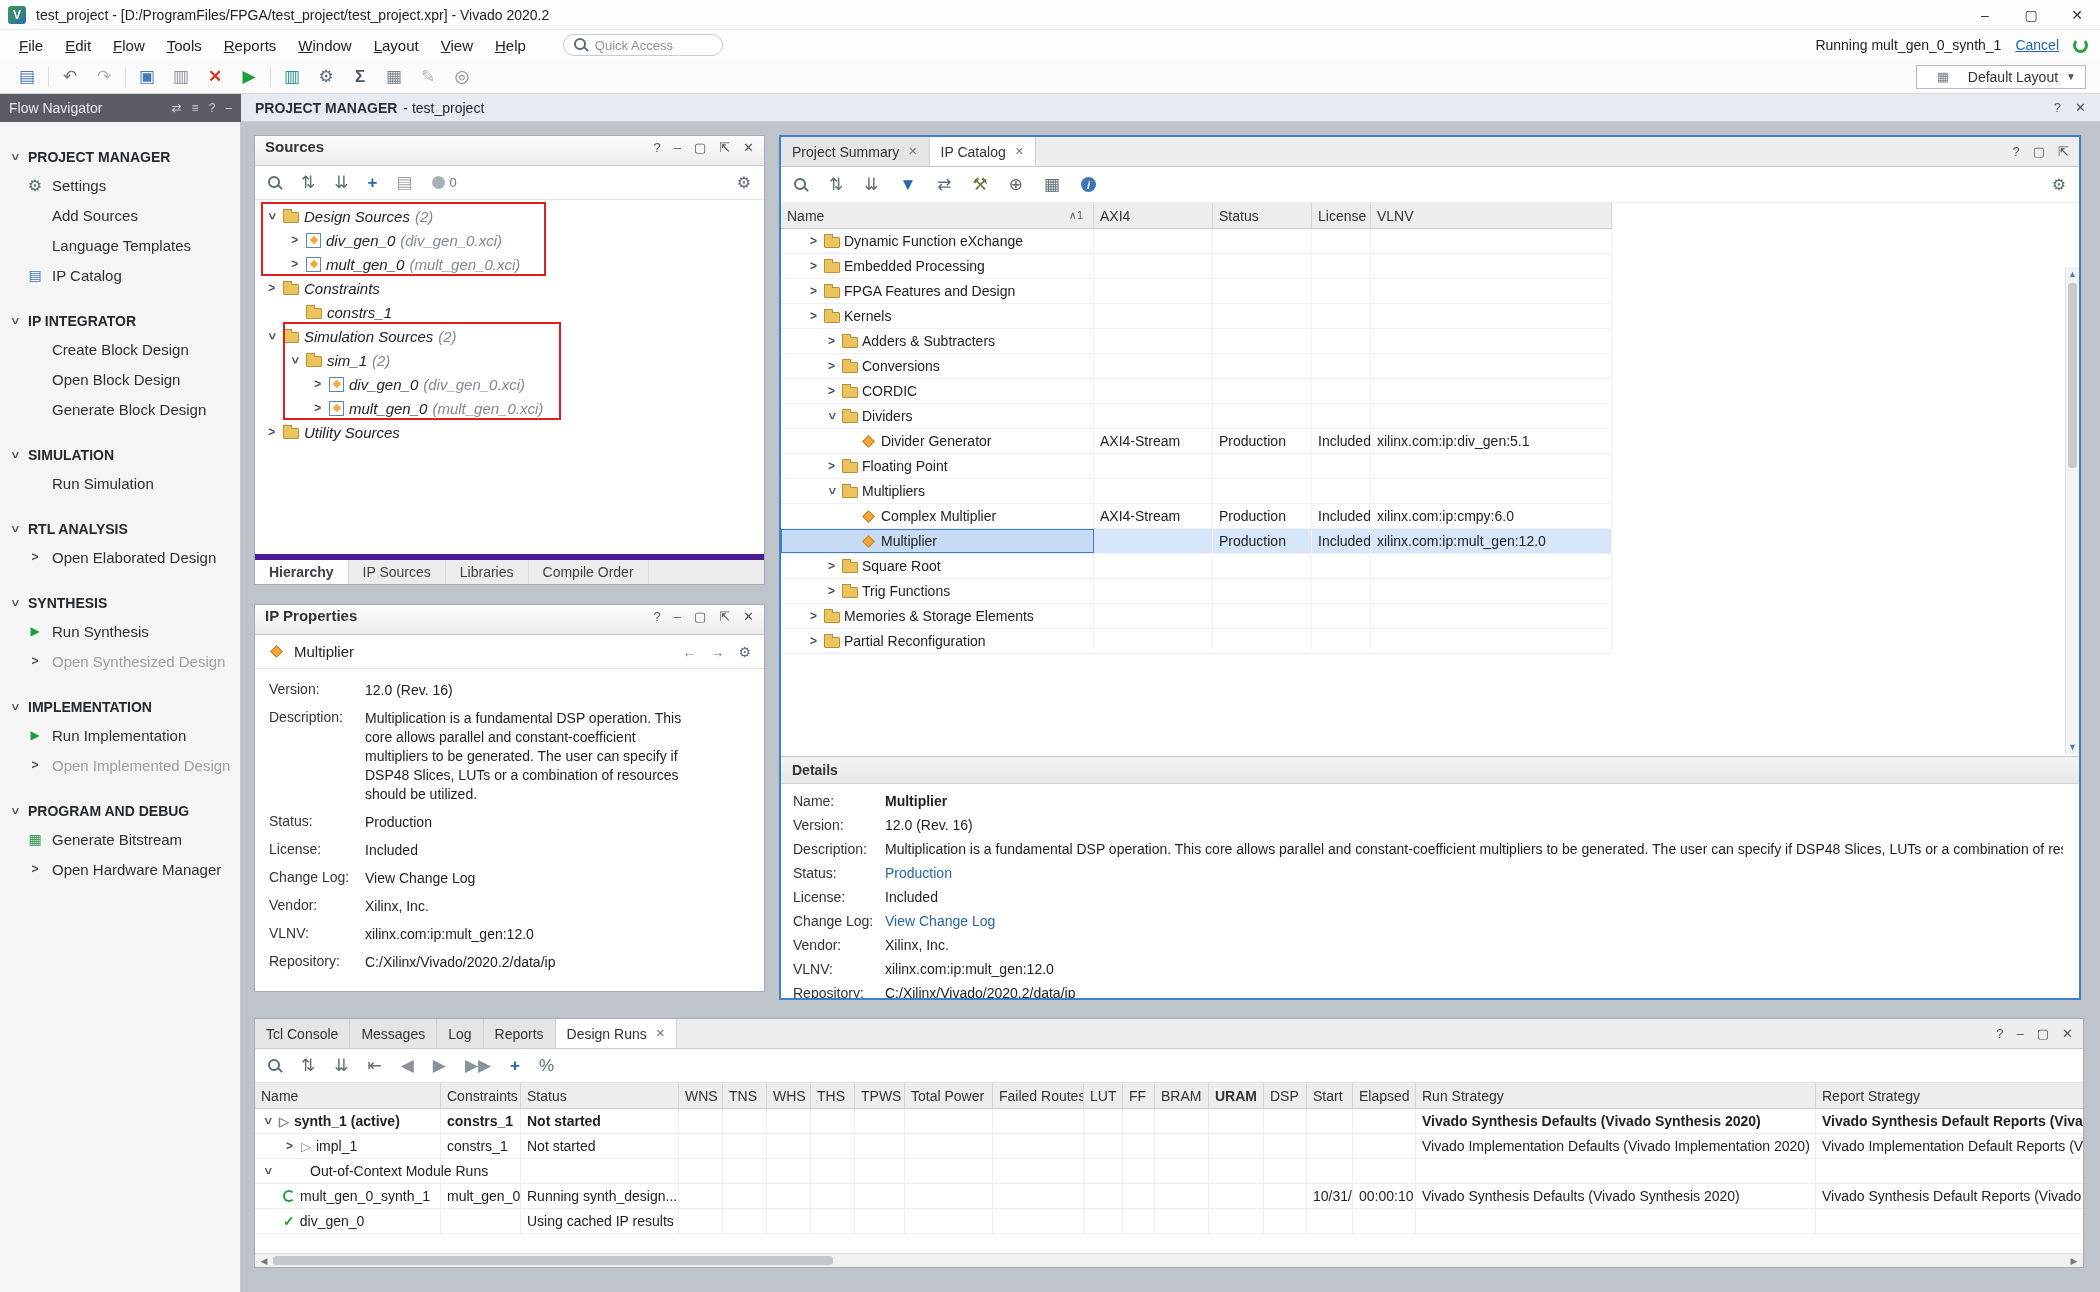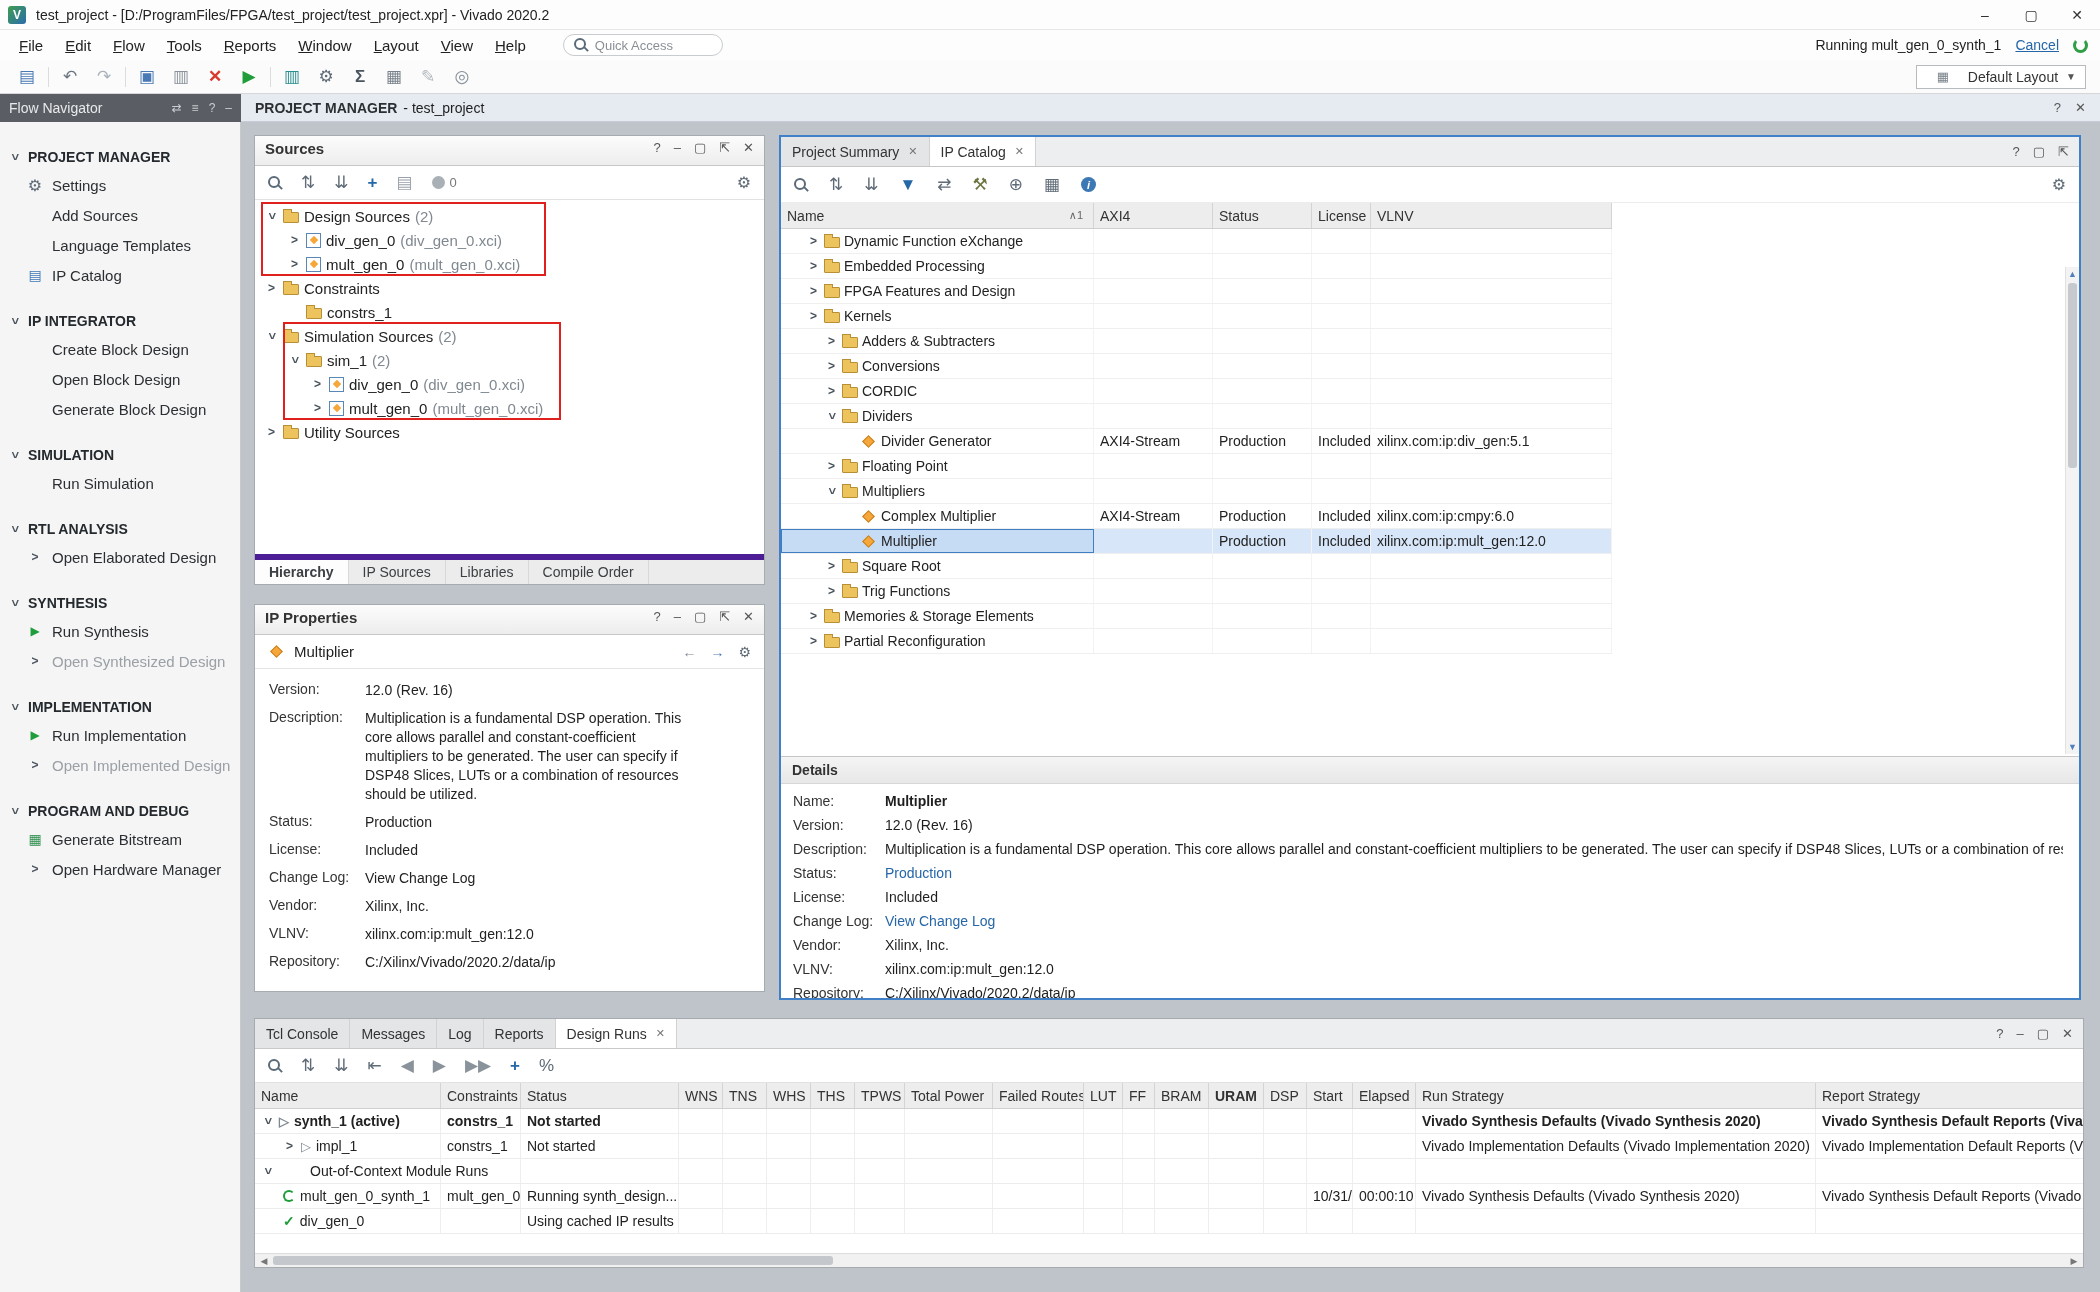--- a/index.html
+++ b/index.html
@@ -49,21 +49,21 @@
   .fn-item.dim { color:#9aa0a6; }
   .fn-ic { width:18px; text-align:center; font-size:14px; flex-shrink:0; }
   .c-gear { color:#5f6b76; font-size:16px; }
   .c-play { color:#1f9d3a; font-size:12px; }
   .c-chev { color:#4a5560; font-size:12px; font-weight:bold; }
   .c-cat { color:#3c78b4; }
   .c-bit { color:#2f8f4e; }
 
   
   .panel { position:absolute; background:#fff; border:1px solid #a6abb0; }
-  .p-hdr { height:30px; background:linear-gradient(#fcfcfc,#ededed); border-bottom:1px solid #c6c6c6; display:flex; align-items:flex-start; padding:4px 10px; }
+  .p-hdr { height:30px; background:linear-gradient(#fcfcfc,#ededed); border-bottom:1px solid #c6c6c6; display:flex; align-items:flex-end; padding:10px 10px; }
   .p-hdr .t { font-weight:bold; font-size:15px; color:#333; }
   .hdr-ics { margin-left:auto; display:flex; gap:13px; color:#555; font-size:13px; align-items:center; }
   .p-toolbar { height:34px; display:flex; align-items:center; gap:19px; padding:0 13px; border-bottom:1px solid #e2e2e2; }
   .p-toolbar .gear-right { margin-left:auto; }
 
   
   .mag { width:14px; height:14px; display:inline-block; position:relative; flex-shrink:0; }
   .mag::before { content:''; position:absolute; width:8px; height:8px; border:2px solid #5a6a78; border-radius:50%; left:0; top:0; }
   .mag::after { content:''; position:absolute; width:6px; height:2px; background:#5a6a78; transform:rotate(45deg); left:9px; top:10px; }
   .info-ic { width:15px; height:15px; border-radius:50%; background:#3c78b4; color:#fff; font-size:11px; font-style:italic; font-weight:bold; display:inline-flex; align-items:center; justify-content:center; }
@@ -75,21 +75,21 @@
   .xci::before { content:''; width:6px; height:6px; background:#f5a73c; transform:rotate(45deg); }
   .ipicon { width:9px; height:9px; background:#f5a73c; border:1px solid #c77f1e; transform:rotate(45deg); display:inline-block; margin:0 4px; flex-shrink:0; }
   .exp { display:inline-block; width:13px; font-size:12px; color:#49525b; text-align:center; font-weight:bold; flex-shrink:0; }
   .exp.open { transform:rotate(90deg); }
   .runspin { width:12px; height:12px; border:2px solid #1f9d3a; border-right-color:transparent; border-radius:50%; display:inline-block; flex-shrink:0; }
   .c-check { color:#1f9d3a; font-weight:bold; font-size:14px; }
   .c-playgray { color:#7f8790; font-size:13px; }
 
   
   #sources-panel { left:13px; top:13px; width:511px; height:450px; }
-  .tree { position:relative; padding-top:4px; font-size:15px; }
+  .tree { position:relative; padding-top:4px; font-size:15px;font-style:italic; }
   .trow { height:24px; display:flex; align-items:center; gap:5px; }
   .tlabel { color:#222; white-space:nowrap; }
   .cnt, .sfx { color:#808890; white-space:nowrap; }
   .redbox { position:absolute; border:2px solid #e0201c; pointer-events:none; }
   .p-tabs { position:absolute; bottom:0; left:0; right:0; height:30px; background:#ececec; border-top:6px solid #4c1d95; display:flex; }
   .stab { padding:0 14px; display:flex; align-items:center; font-size:14px; color:#3c4044; border-right:1px solid #d8d8d8; }
   .stab.active { background:#fdfdfd; font-weight:bold; }
 
   
   #props-panel { left:13px; top:482px; width:511px; height:388px; }

